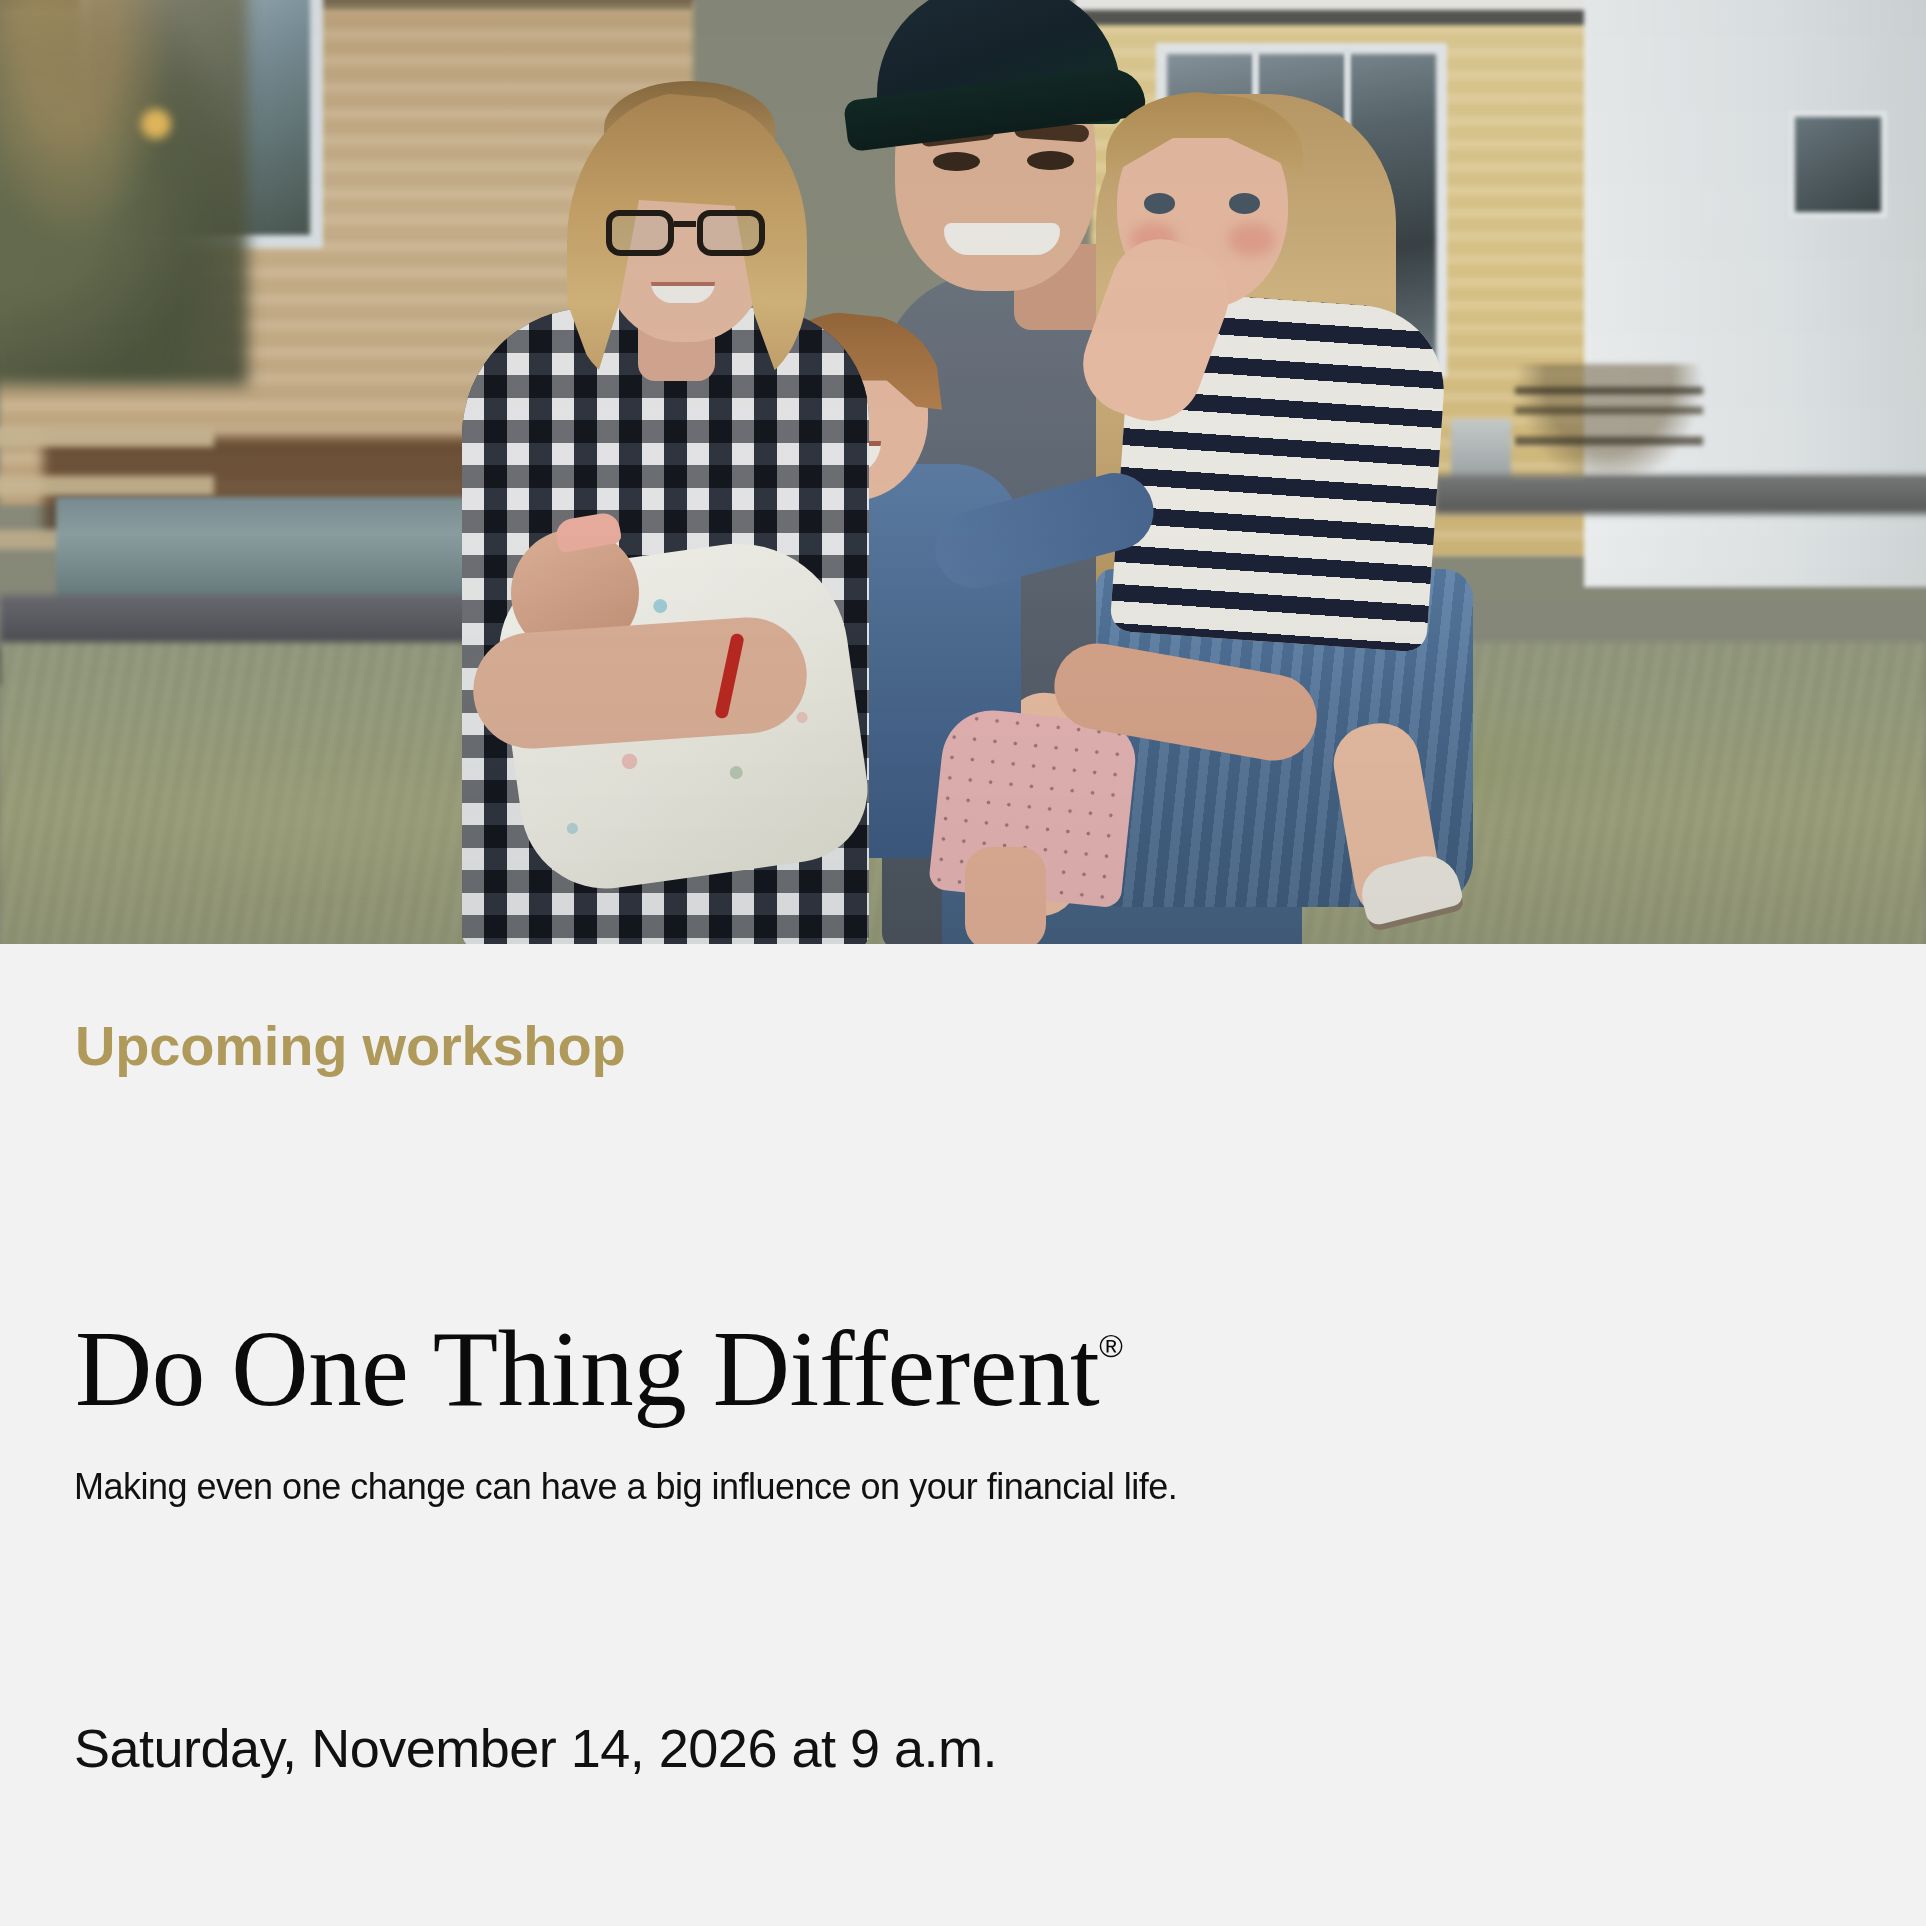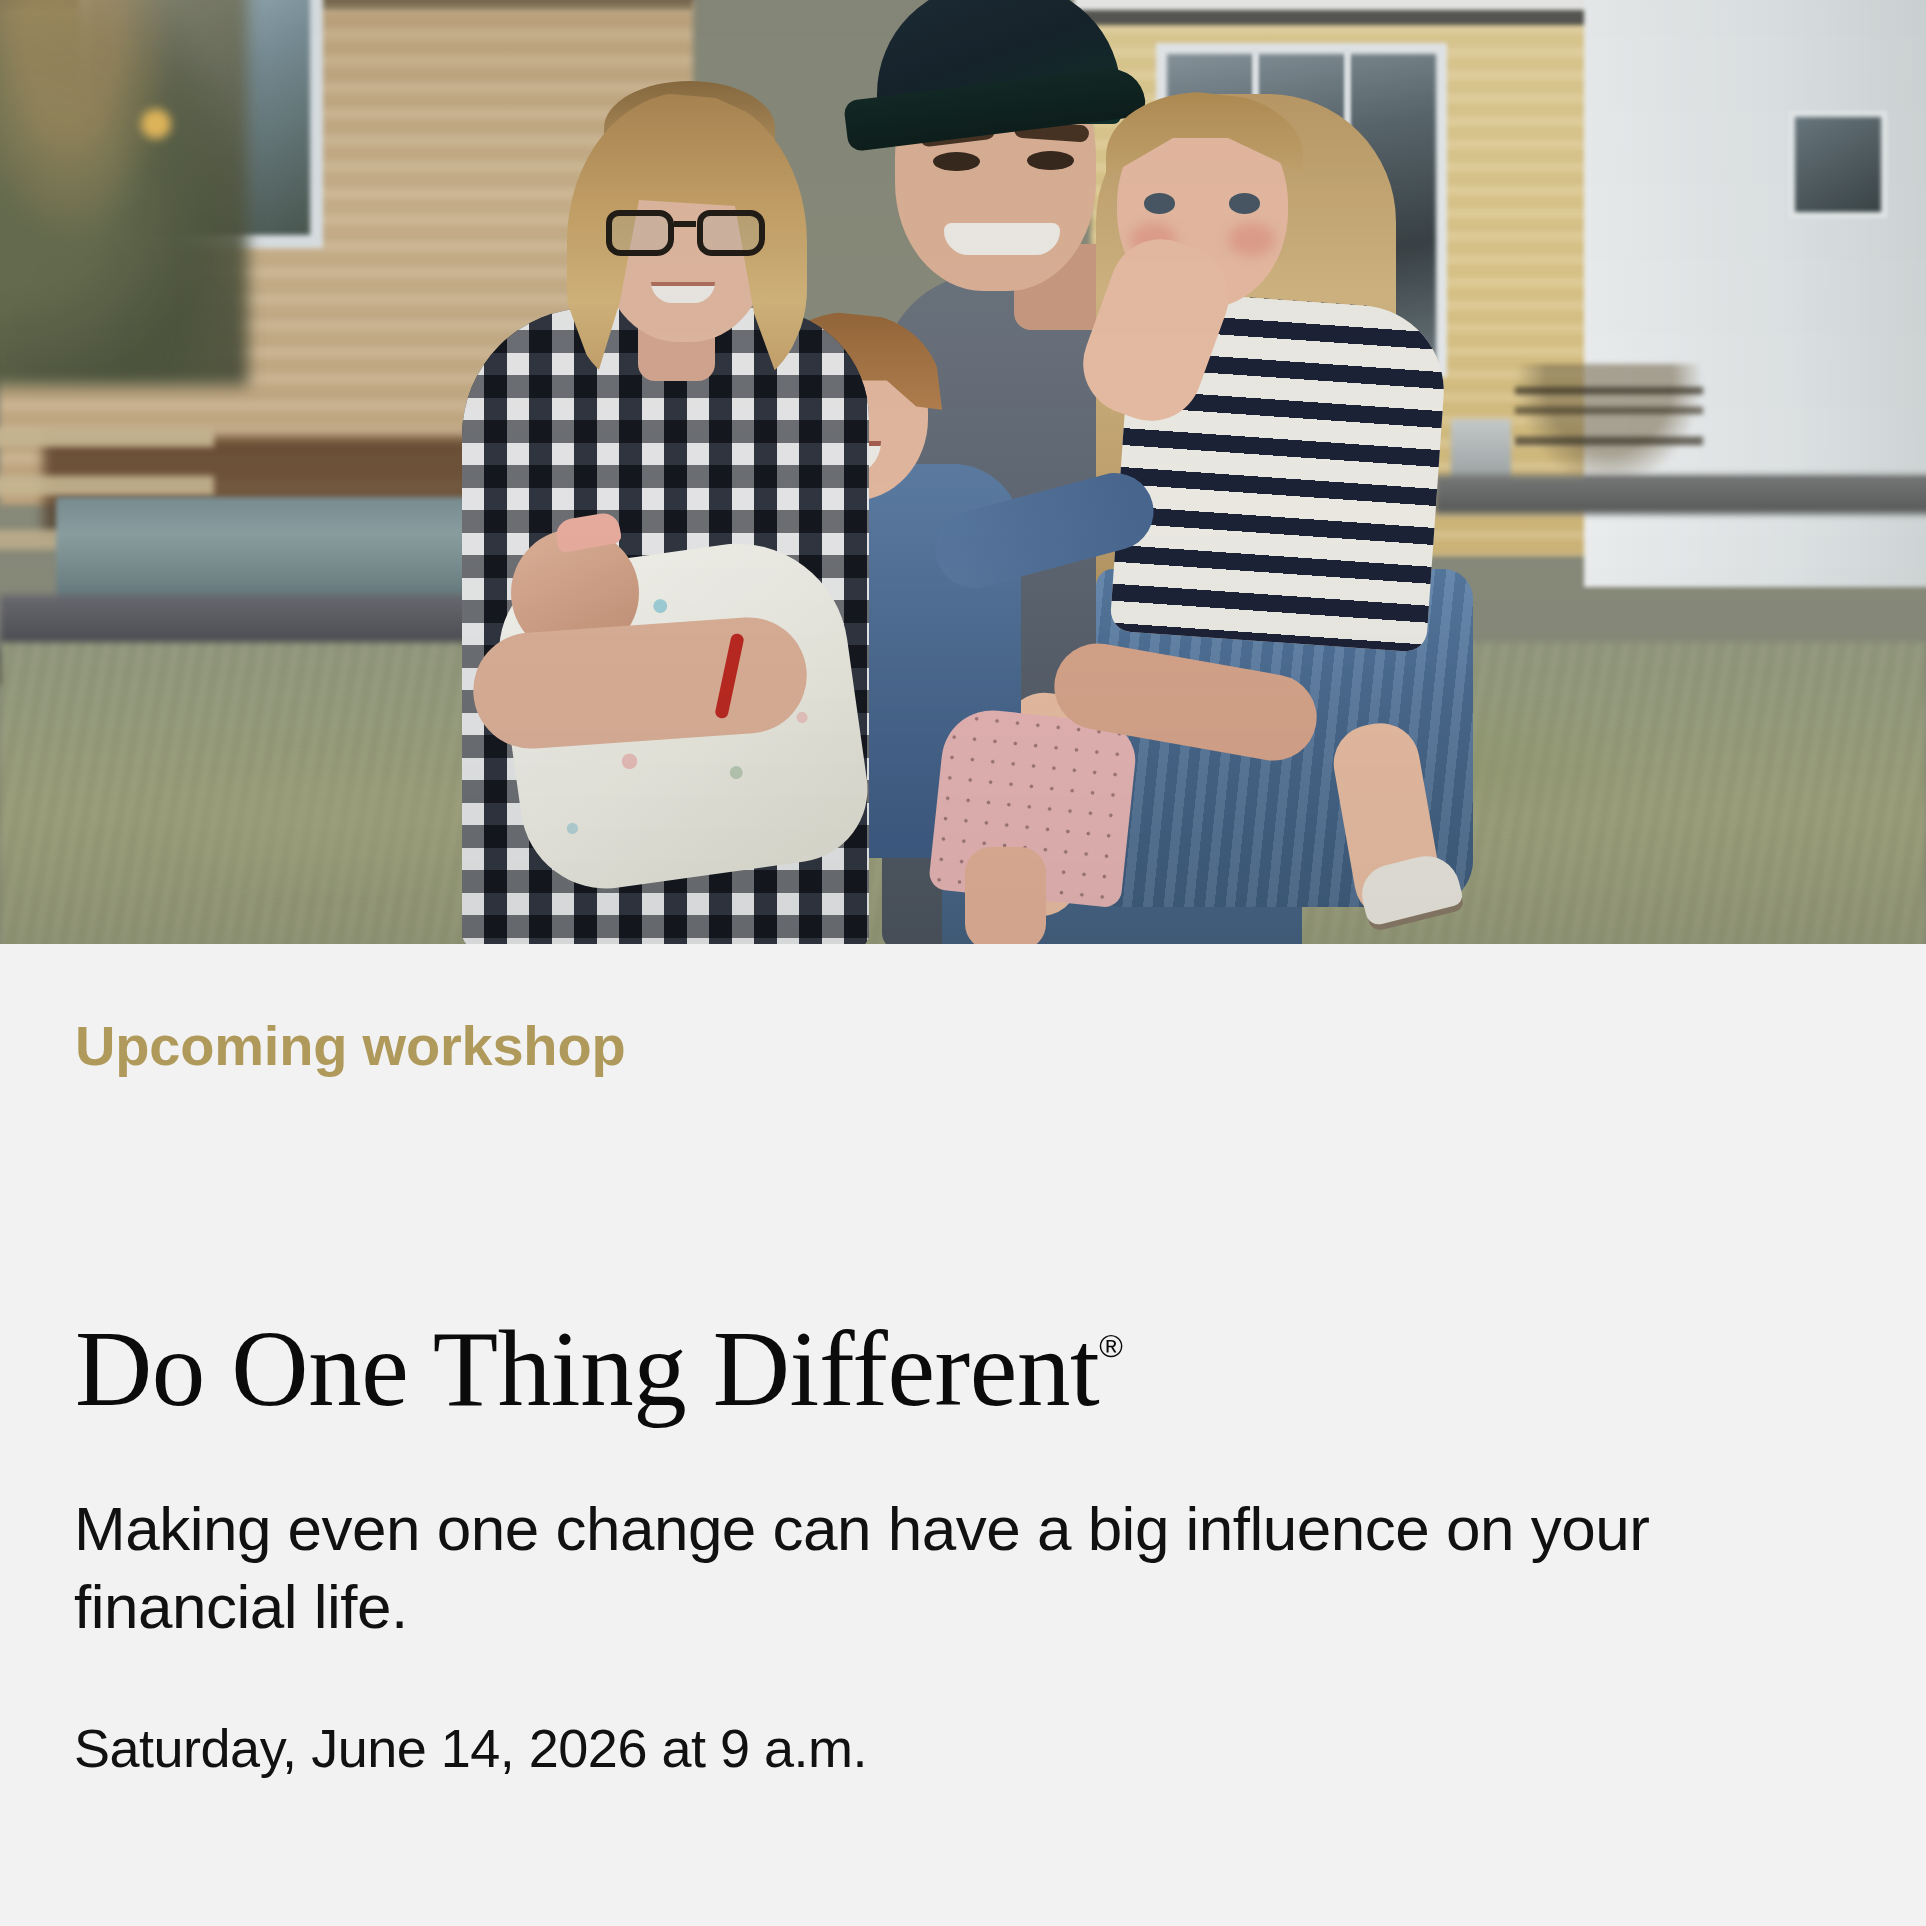--- a/index.html
+++ b/index.html
@@ -445,21 +445,21 @@
     position: relative;
     top: -0.34em;
     letter-spacing: 0;
   }
   .subhead {
     position: absolute;
     left: 74px; top: 484px;
     width: 1785px;
     font-family: "Liberation Sans", sans-serif;
     font-weight: 400;
-    font-size: 62px;
+    font-size: 36px;
     line-height: 1.25;
     letter-spacing: -0.5px;
     color: #111111;
   }
   .eventline {
     position: absolute;
     left: 74px; top: 717px;
     font-family: "Liberation Sans", sans-serif;
     font-weight: 400;
     font-size: 54px;
@@ -575,18 +575,18 @@
   </div>
 
   <div class="content">
 
     <div class="eyebrow">Upcoming workshop</div>
 
     <h1 class="headline"><span>Do One Thing Different</span><span class="reg">®</span></h1>
 
     <p class="subhead">Making even one change can have a big influence on your financial life.</p>
 
-    <p class="eventline">Saturday, June 14, 2026 at 9 a.m.</p>
+    <p class="eventline">Saturday, November 14, 2026 at 9 a.m.</p>
 
   </div>
 
 </div>
 
 
 </body></html>

